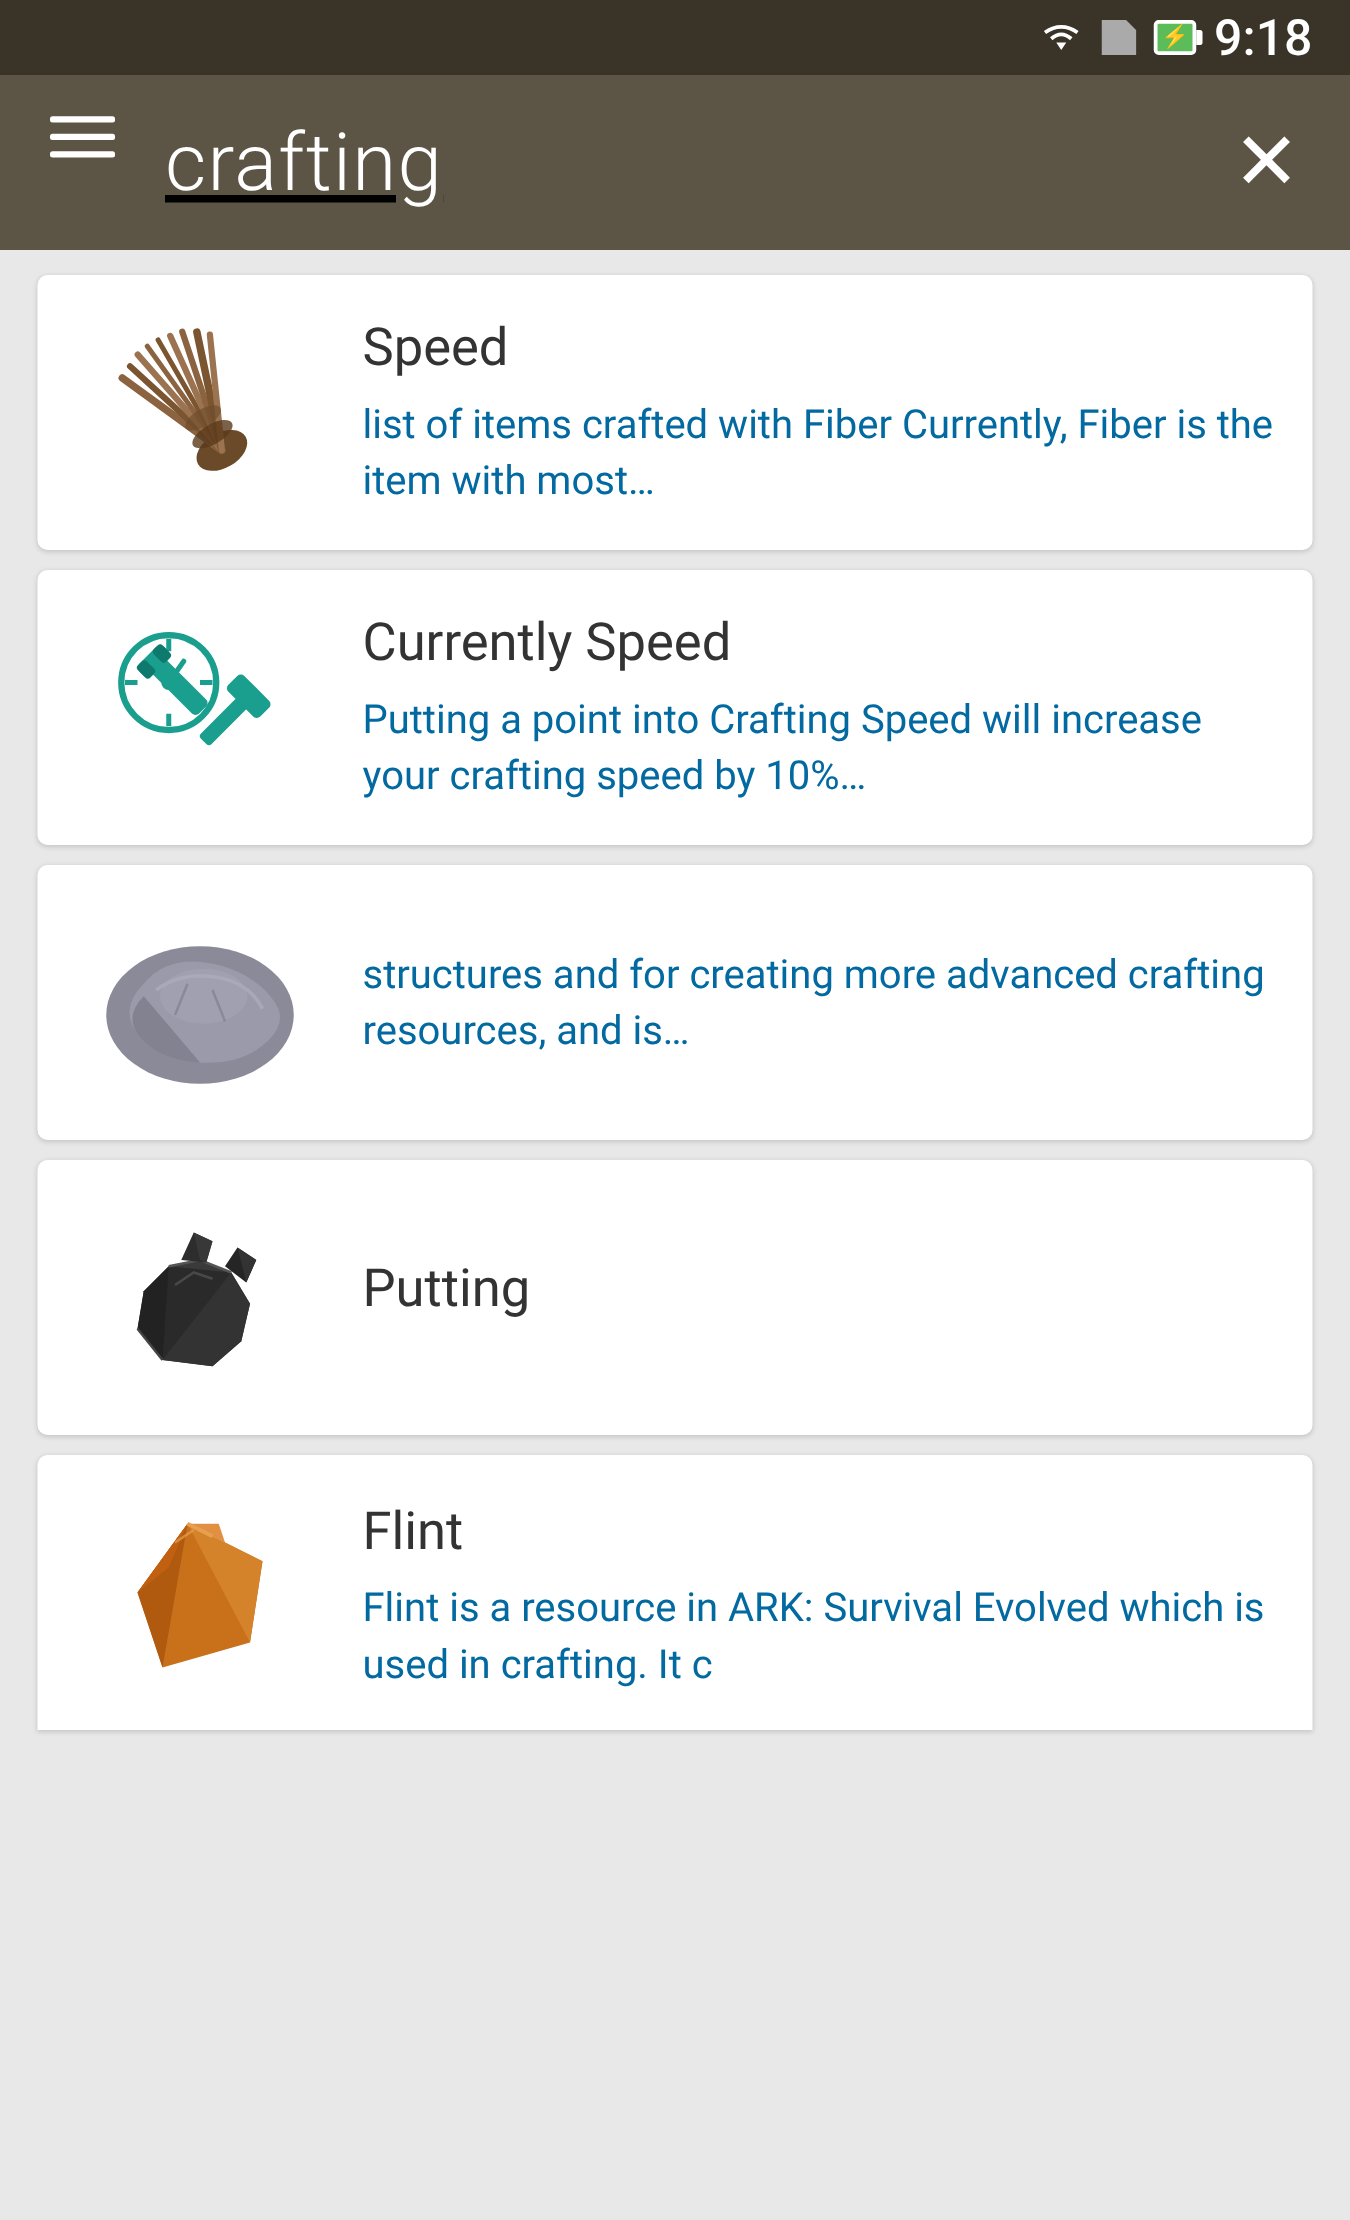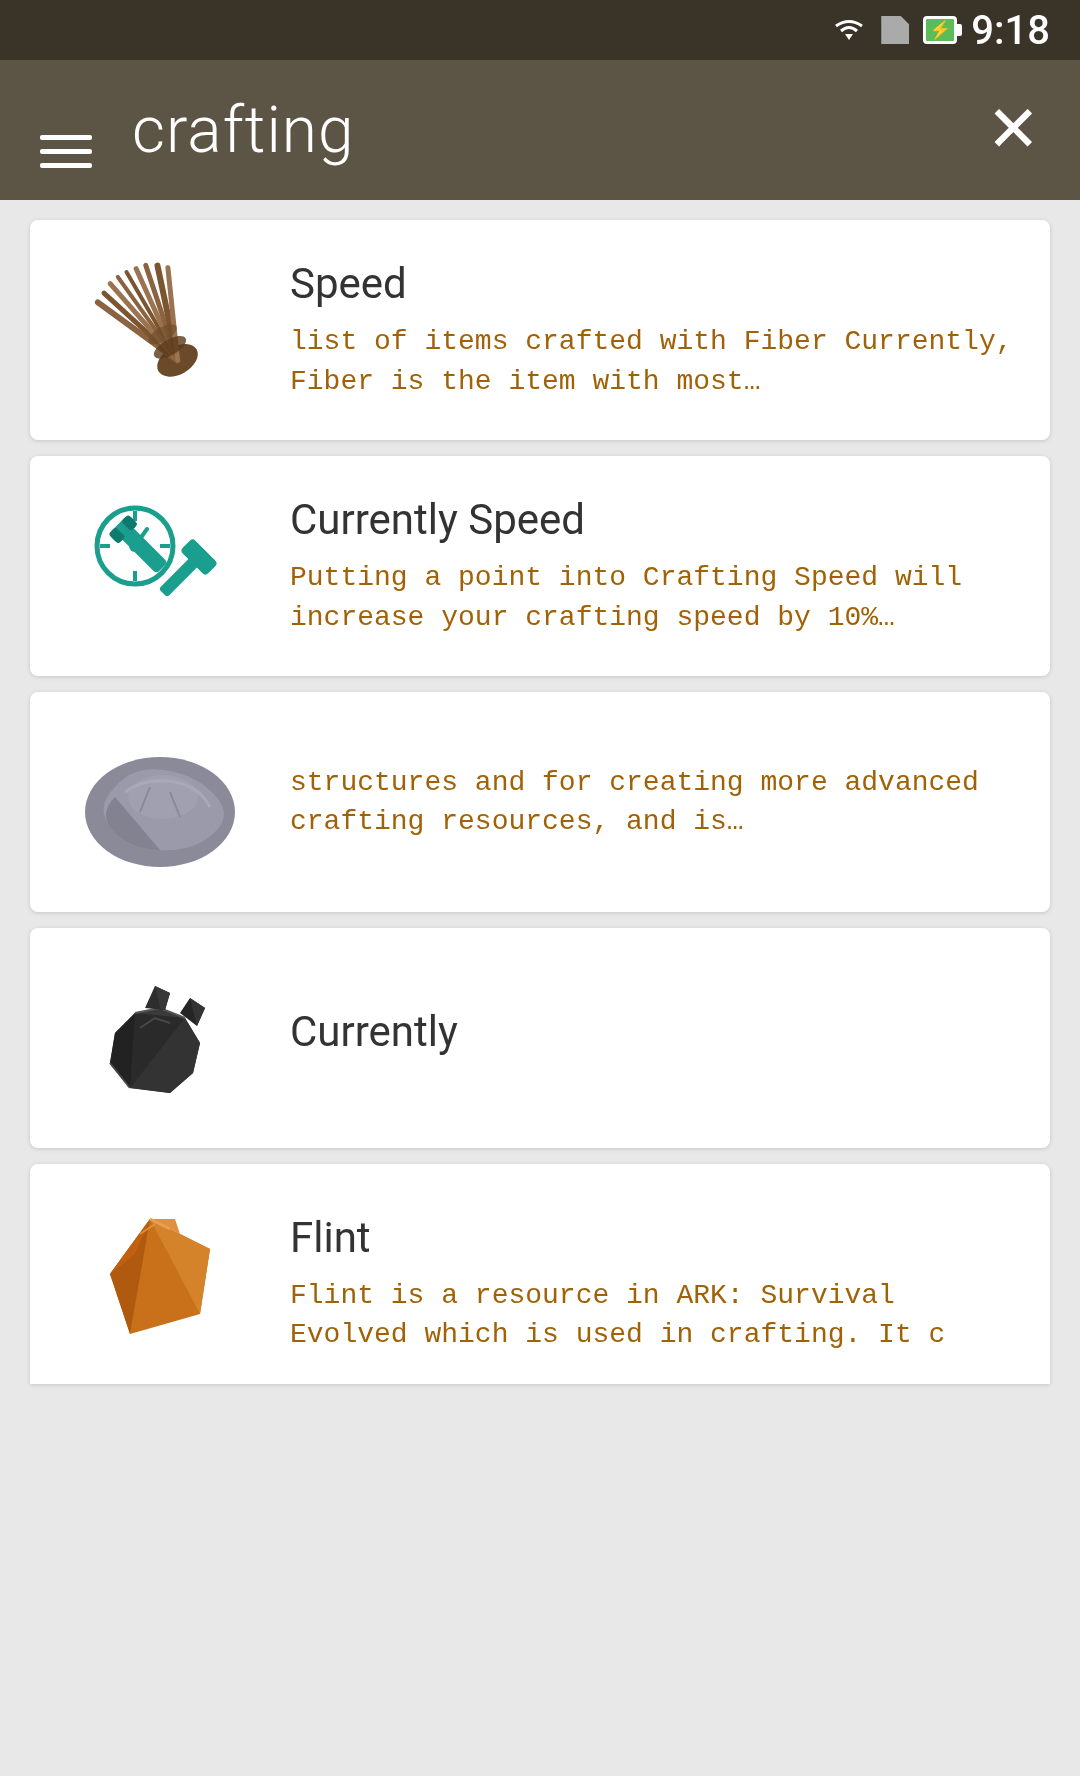--- a/index.html
+++ b/index.html
@@ -75,22 +75,23 @@
     .header {
       background: #5c5444;
       height: 140px;
       display: flex;
       align-items: center;
       padding: 0 40px;
       justify-content: space-between;
     }
     .header-left {
       display: flex;
-      align-items: flex-end;
+      align-items: flex-start;
       gap: 40px;
+      text-decoration: underline;
     }
     .hamburger-icon {
       display: flex;
       flex-direction: column;
       gap: 9px;
       cursor: pointer;
     }
     .hamburger-icon span {
       display: block;
       width: 52px;
@@ -148,24 +149,23 @@
     }
 
     .card-title {
       font-size: 42px;
       font-weight: 400;
       color: #333;
       margin-bottom: 14px;
     }
 
     .card-desc {
-      font-size: 28px;
-      color: #a16207;
+      font-size: 32px;
+      color: #0369a1;
       line-height: 1.4;
-      font-family: Liberation Mono, monospace;
     }
 
     
     .fiber-visual {
       width: 160px;
       height: 150px;
     }
 
     
     .crafting-speed-visual {
@@ -339,21 +339,21 @@
           <path d="M80,28 L95,35 L90,52 L85,50" fill="#383838"></path>
 
           <path d="M105,55 L115,40 L130,50 L122,68" fill="#252525"></path>
           <path d="M115,40 L130,50 L122,68" fill="#333"></path>
         </g>
 
         <path d="M65,70 L80,60 L95,65" stroke="#555" stroke-width="2" fill="none" opacity="0.7"></path>
       </svg>
     </div>
     <div class="card-text">
-      <div class="card-title">Currently</div>
+      <div class="card-title">Putting</div>
     </div>
   </div>
 
   <div class="card-partial">
     <div class="card-image">
       <svg class="flint-visual" viewBox="0 0 160 140">
 
         <path d="M50,130 L30,70 L70,15 L130,45 L120,110 Z" fill="#c8701a"></path>
         <path d="M70,15 L130,45 L120,110" fill="#d4832a"></path>
         <path d="M50,130 L30,70 L70,15" fill="#b05a10"></path>

